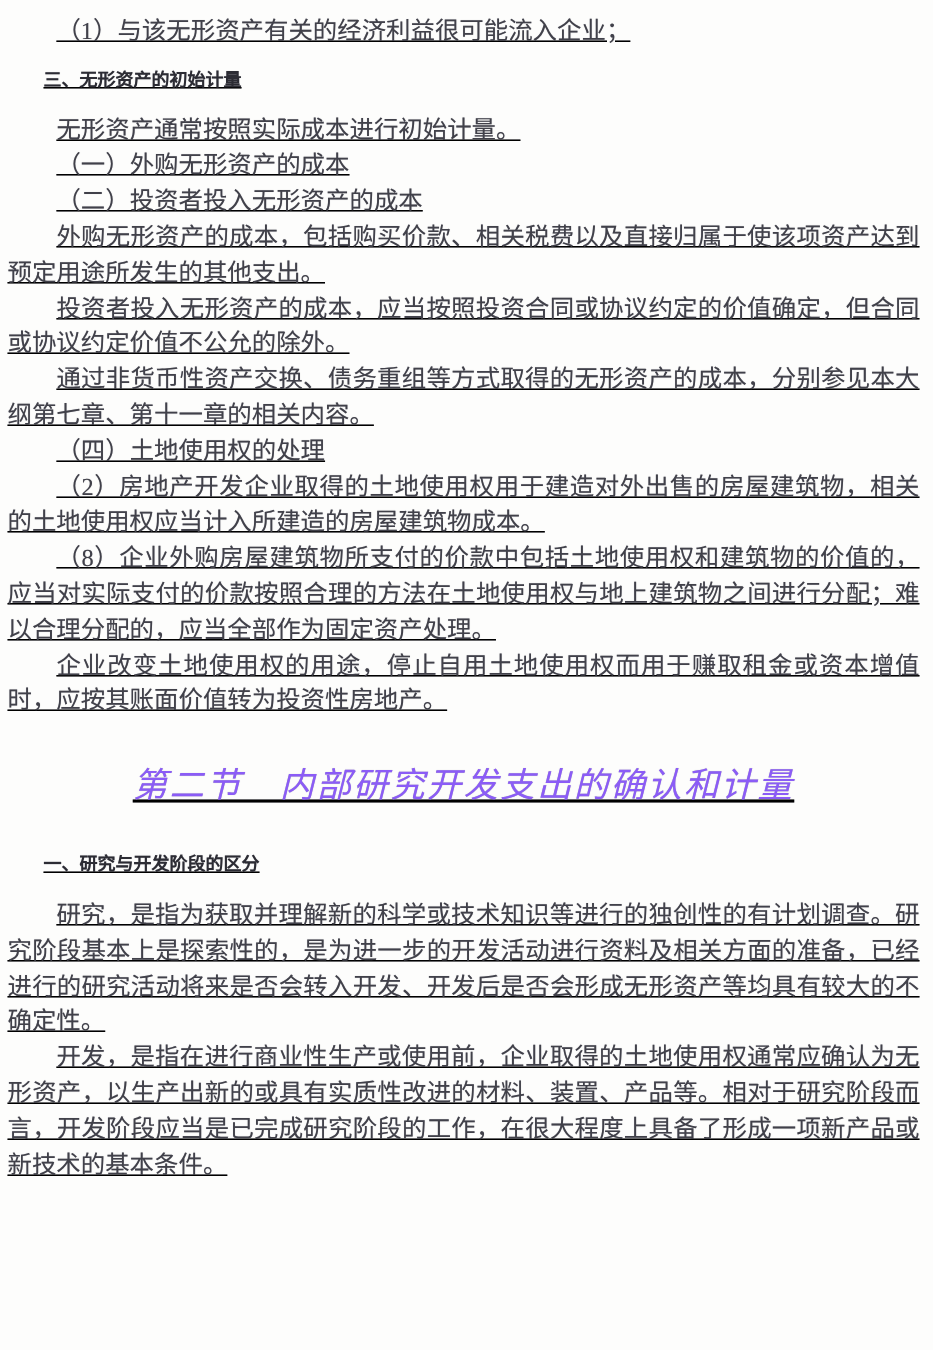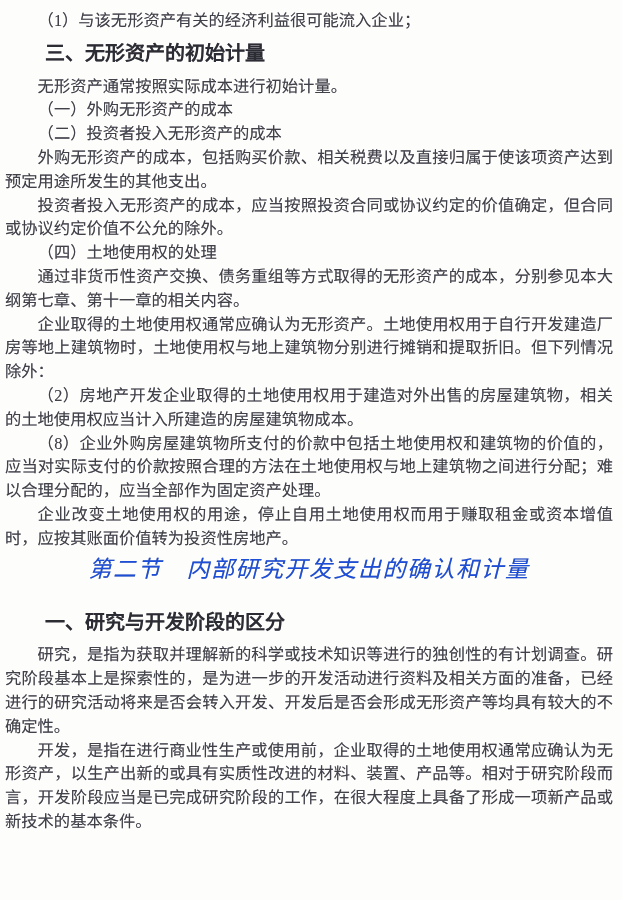--- a/index.html
+++ b/index.html
@@ -10,74 +10,74 @@
     width: 622px;
     height: 900px;
     background: #fcfcfc;
     overflow: hidden;
   }
   .page {
     box-sizing: border-box;
     width: 622px;
     height: 900px;
     background: #fdfdfc;
+    text-decoration: underline;
   }
   .doc {
     box-sizing: border-box;
     width: 622px;
     padding: 9px 9px 0 5px;
     font-family: "Liberation Serif", "DejaVu Serif", serif;
     font-size: 16.3px;
     line-height: 23.8px;
     color: #41414a;
     text-align: justify;
     text-shadow: 0 0 0.5px rgba(70,70,85,0.45);
   }
   .para {
     margin: 0;
     text-indent: 2em;
     font-weight: normal;
   }
   .heading {
     font-family: "Liberation Sans", "DejaVu Sans", sans-serif;
     font-weight: bold;
-    font-size: 20px;
+    font-size: 12px;
     line-height: 23.8px;
     color: #2c2c34;
     margin: 9px 0 9px 0;
     text-indent: 2em;
   }
   .section-title {
     font-family: "Liberation Serif", "DejaVu Serif", serif;
     font-style: italic;
     font-weight: normal;
     font-size: 23px;
     line-height: 30px;
     letter-spacing: 1.5px;
-    color: #1d4ed8;
+    color: #8b5cf6;
     text-align: center;
     text-indent: 0;
-    margin: 4px 0 26px 0;
+    margin: 30px 0 26px 0;
   }
 </style>
 </head>
 <body>
 
 <main class="page">
   <article class="doc" id="doc">
       <p class="para">（1）与该无形资产有关的经济利益很可能流入企业；</p>
       <h3 class="heading">三、无形资产的初始计量</h3>
       <p class="para">无形资产通常按照实际成本进行初始计量。</p>
       <p class="para">（一）外购无形资产的成本</p>
       <p class="para">（二）投资者投入无形资产的成本</p>
       <p class="para">外购无形资产的成本，包括购买价款、相关税费以及直接归属于使该项资产达到预定用途所发生的其他支出。</p>
       <p class="para">投资者投入无形资产的成本，应当按照投资合同或协议约定的价值确定，但合同或协议约定价值不公允的除外。</p>
+      <p class="para">通过非货币性资产交换、债务重组等方式取得的无形资产的成本，分别参见本大纲第七章、第十一章的相关内容。</p>
       <p class="para">（四）土地使用权的处理</p>
-      <p class="para">通过非货币性资产交换、债务重组等方式取得的无形资产的成本，分别参见本大纲第七章、第十一章的相关内容。</p>
-      <p class="para">企业取得的土地使用权通常应确认为无形资产。土地使用权用于自行开发建造厂房等地上建筑物时，土地使用权与地上建筑物分别进行摊销和提取折旧。但下列情况除外：</p>
       <p class="para">（2）房地产开发企业取得的土地使用权用于建造对外出售的房屋建筑物，相关的土地使用权应当计入所建造的房屋建筑物成本。</p>
       <p class="para">（8）企业外购房屋建筑物所支付的价款中包括土地使用权和建筑物的价值的，应当对实际支付的价款按照合理的方法在土地使用权与地上建筑物之间进行分配；难以合理分配的，应当全部作为固定资产处理。</p>
       <p class="para">企业改变土地使用权的用途，停止自用土地使用权而用于赚取租金或资本增值时，应按其账面价值转为投资性房地产。</p>
       <h2 class="section-title">第二节　内部研究开发支出的确认和计量</h2>
       <h3 class="heading">一、研究与开发阶段的区分</h3>
       <p class="para">研究，是指为获取并理解新的科学或技术知识等进行的独创性的有计划调查。研究阶段基本上是探索性的，是为进一步的开发活动进行资料及相关方面的准备，已经进行的研究活动将来是否会转入开发、开发后是否会形成无形资产等均具有较大的不确定性。</p>
       <p class="para">开发，是指在进行商业性生产或使用前，企业取得的土地使用权通常应确认为无形资产，以生产出新的或具有实质性改进的材料、装置、产品等。相对于研究阶段而言，开发阶段应当是已完成研究阶段的工作，在很大程度上具备了形成一项新产品或新技术的基本条件。</p>
     </article>
 </main>
 

